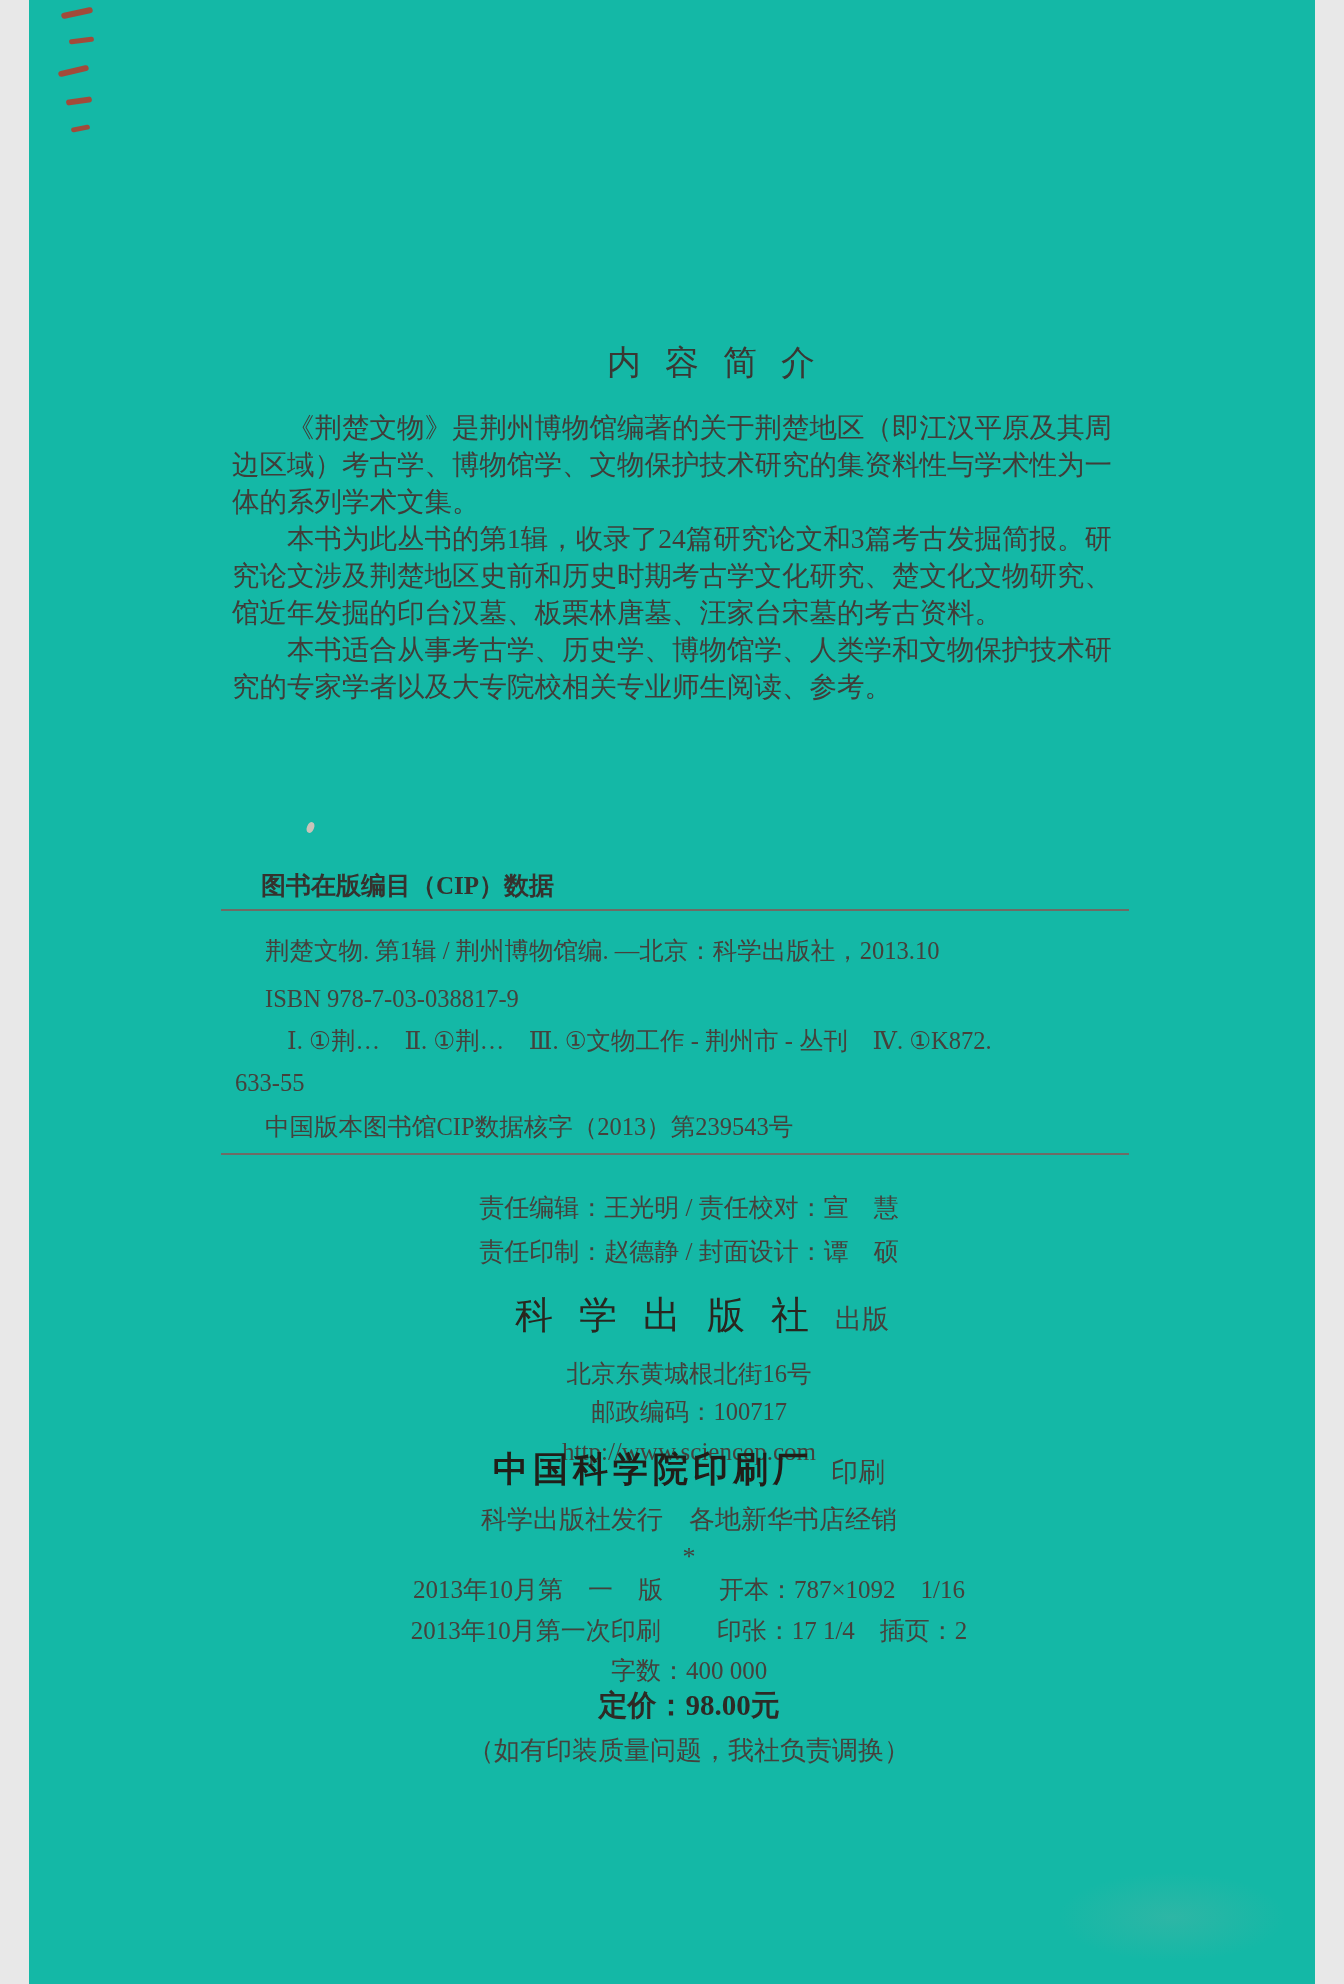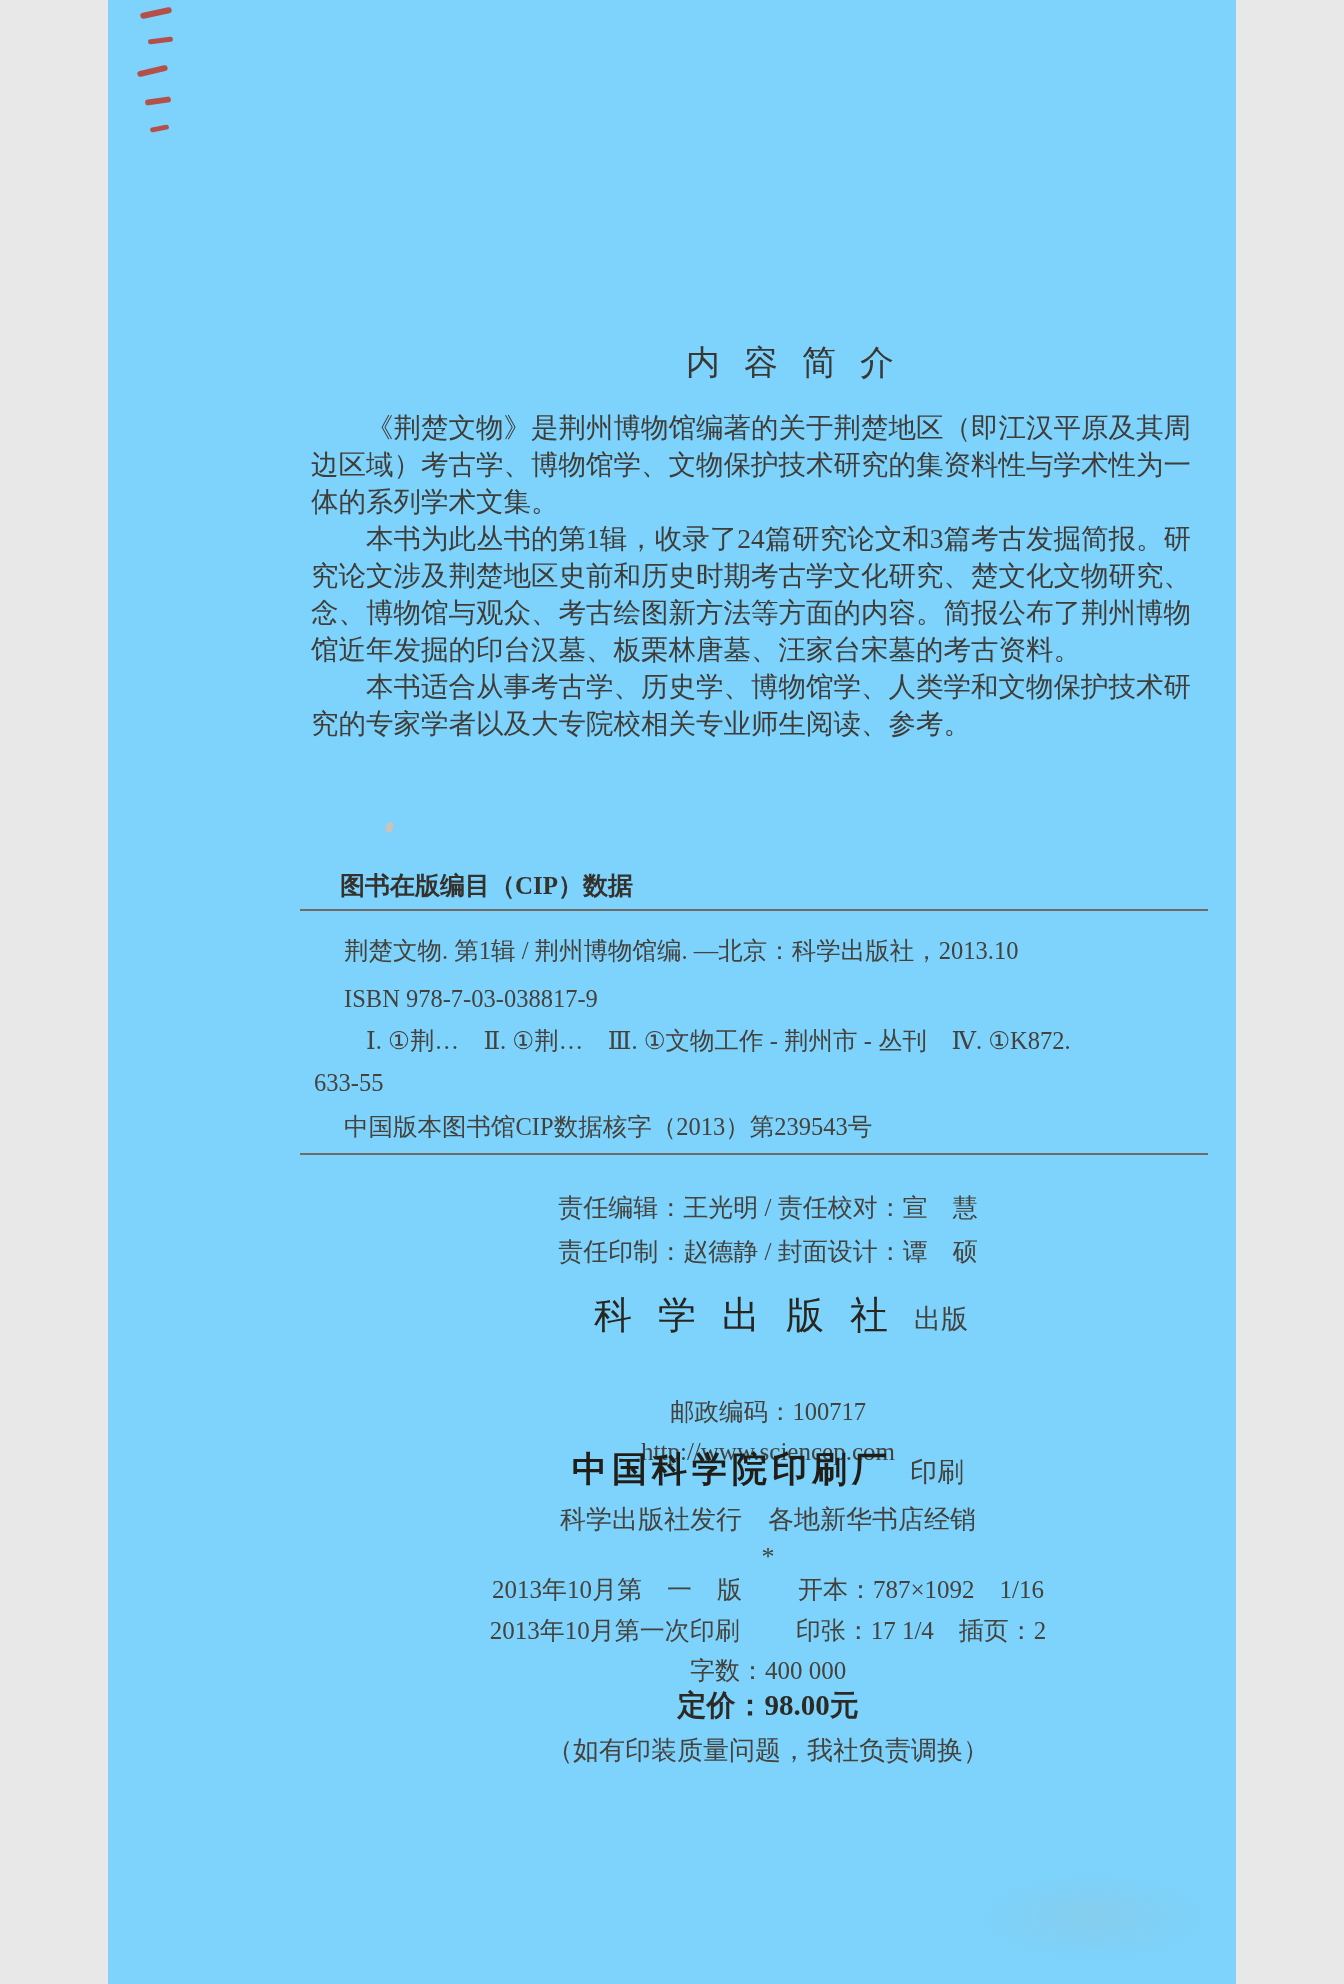--- a/index.html
+++ b/index.html
@@ -1,20 +1,20 @@
 <!DOCTYPE html>
 <html><head>
 <meta charset="utf-8">
 <style>
   html,body { margin:0; padding:0; background:#e8e8e8; }
   .page {
     position:relative;
-    width:1128px; height:1984px;
+    width:1286px; height:1984px;
     margin:0 auto;
-    background:#7dd3fc;
+    background:#14b8a6;
     overflow:hidden;
     font-family:"Liberation Serif","DejaVu Serif",serif;
     color:#3f3c38;
   }
   .abs { position:absolute; }
 
   
   .redmarks { position:absolute; top:8px; left:24px; width:70px; height:150px; }
   .redmarks i { position:absolute; display:block; background:#c23222; opacity:.82; border-radius:3px; }
   .rm1 { width:32px; height:6px; left:8px;  top:2px;   transform:rotate(-12deg); }
@@ -91,21 +91,20 @@
   </div>
 
   <div class="abs title">内容简介</div>
 
   <div class="abs intro">
     <div class="ln ind">《荆楚文物》是荆州博物馆编著的关于荆楚地区（即江汉平原及其周</div>
     <div class="ln">边区域）考古学、博物馆学、文物保护技术研究的集资料性与学术性为一</div>
     <div class="ln">体的系列学术文集。</div>
     <div class="ln ind">本书为此丛书的第1辑，收录了24篇研究论文和3篇考古发掘简报。研</div>
     <div class="ln">究论文涉及荆楚地区史前和历史时期考古学文化研究、楚文化文物研究、</div>
-    <div class="ln">念、博物馆与观众、考古绘图新方法等方面的内容。简报公布了荆州博物</div>
     <div class="ln">馆近年发掘的印台汉墓、板栗林唐墓、汪家台宋墓的考古资料。</div>
     <div class="ln ind">本书适合从事考古学、历史学、博物馆学、人类学和文物保护技术研</div>
     <div class="ln">究的专家学者以及大专院校相关专业师生阅读、参考。</div>
   </div>
 
   <div class="speck"></div>
 
   <div class="abs cip-head">图书在版编目（CIP）数据</div>
   <div class="abs rule rule1"></div>
 
@@ -117,20 +116,21 @@
 
   <div class="abs rule rule2"></div>
 
   <div class="abs cline staff1">责任编辑：王光明 / 责任校对：宣　慧</div>
   <div class="abs cline staff2">责任印制：赵德静 / 封面设计：谭　硕</div>
 
   <div class="abs cline publine">
     <span class="logo-name">科学出版社</span><span class="logo-suffix">出版</span>
   </div>
 
+  <div class="abs cline addr">北京东黄城根北街16号</div>
   <div class="abs cline post">邮政编码：100717</div>
   <div class="abs cline web">http://www.sciencep.com</div>
 
   <div class="abs cline printline">
     <span class="printer-name">中国科学院印刷厂</span><span class="printer-suffix">印刷</span>
   </div>
 
   <div class="abs cline dist">科学出版社发行　各地新华书店经销</div>
   <div class="abs cline star">*</div>
 

